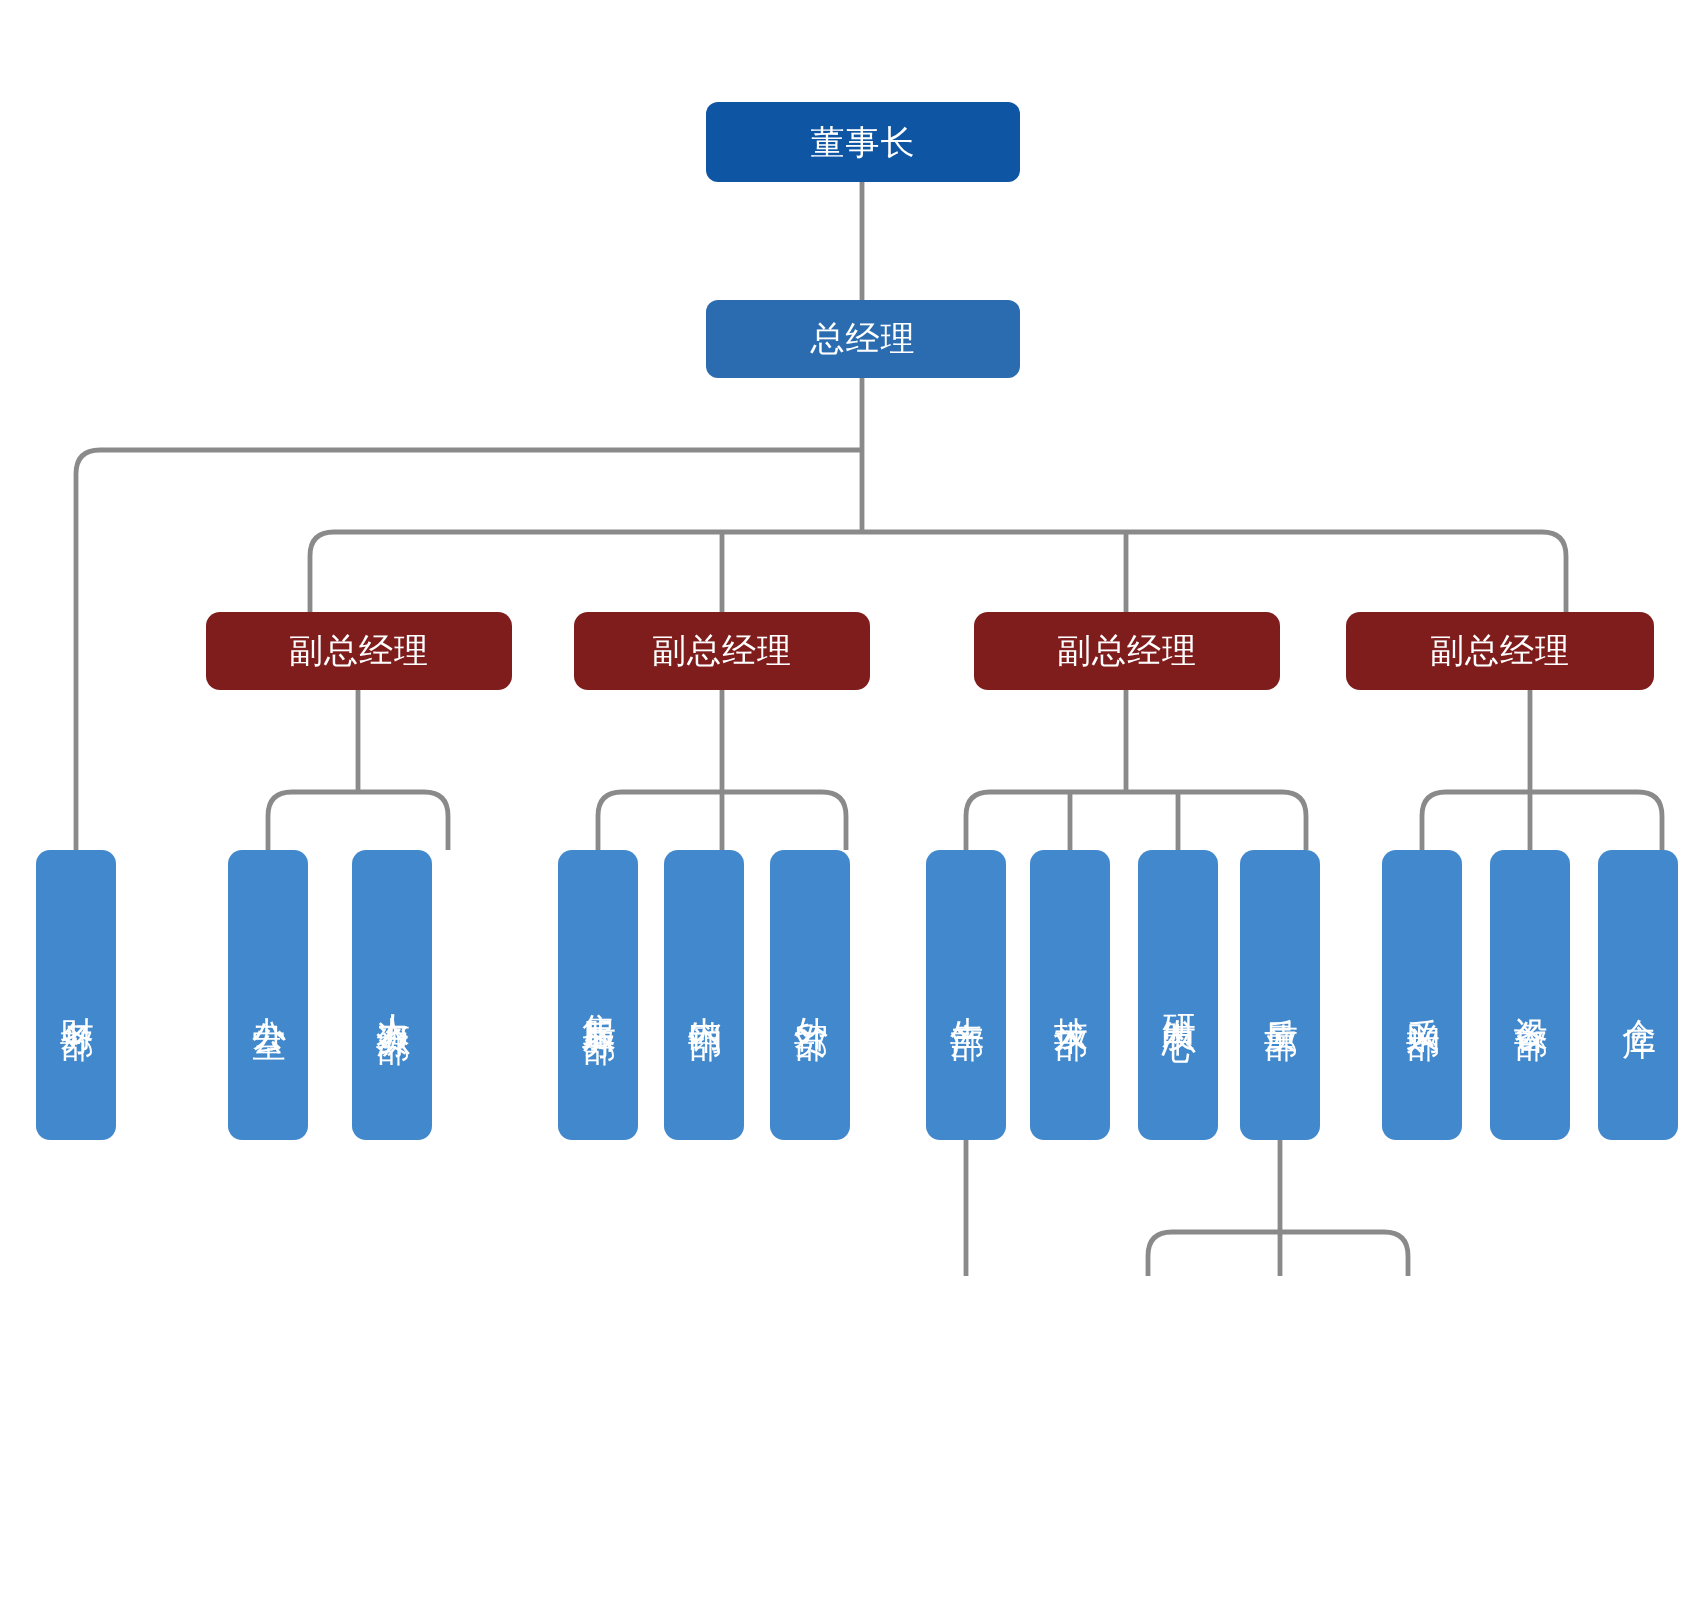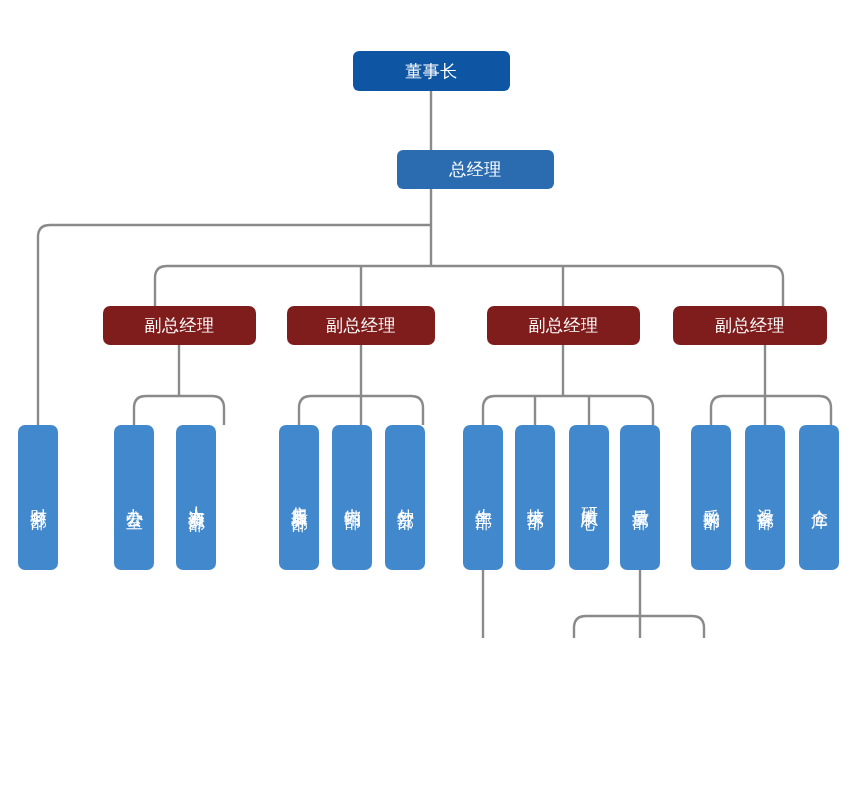--- a/index.html
+++ b/index.html
@@ -46,21 +46,20 @@
     padding: 6px 0;
   }
   .lvl-chairman {
     background: #0E56A4;
     border-radius: 6px;
     font-size: 18px;
   }
   .lvl-gm {
     background: #2B6CB0;
     border-radius: 6px;
-    margin-left: 44px;
   }
   .lvl-vp {
     background: #7f1d1d;
   }
   .lvl-dept {
     background: #4288CC;
   }
   .lvl-sub {
     background: #9098C8;
   }

